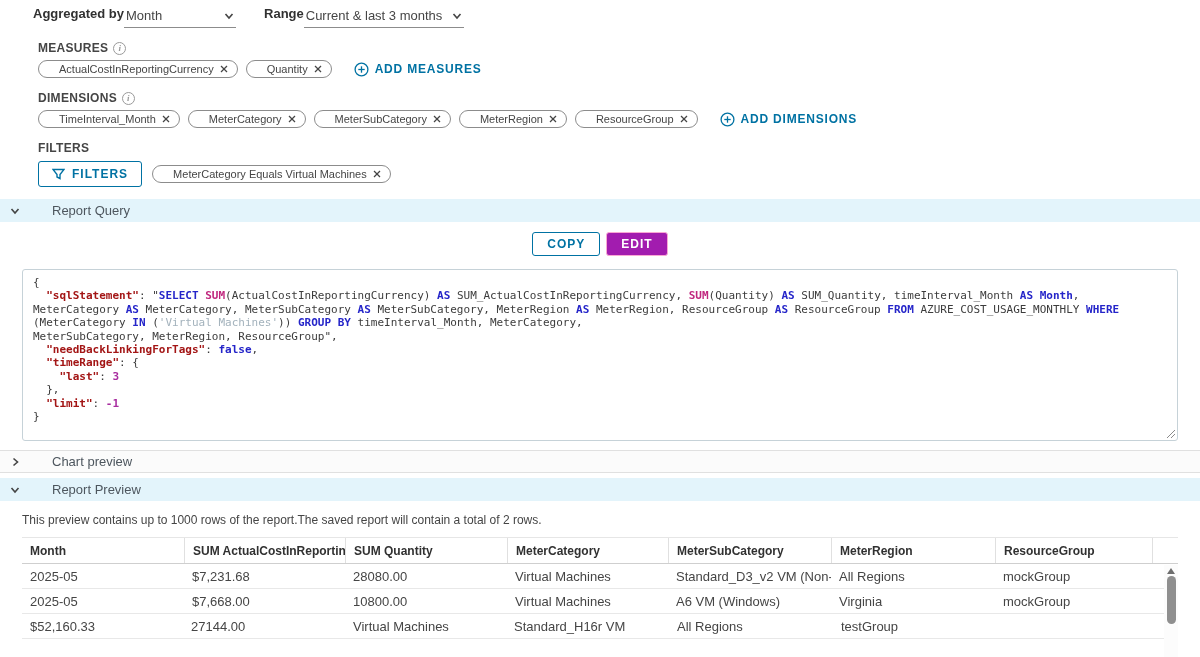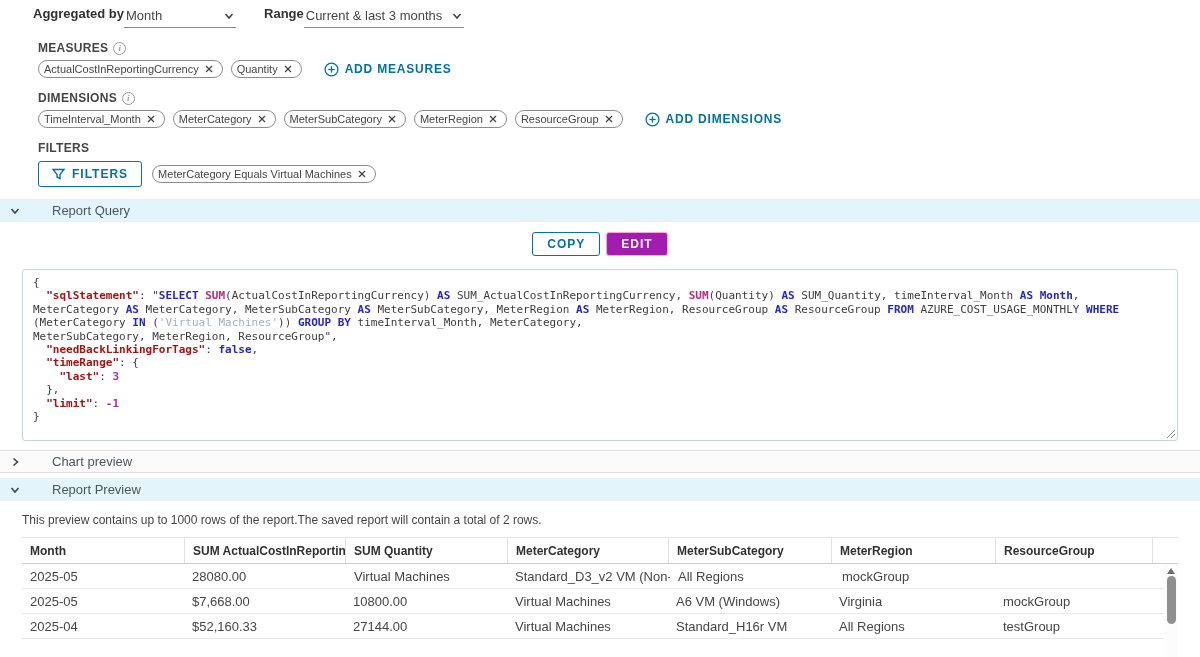--- a/index.html
+++ b/index.html
@@ -19,21 +19,21 @@
   .chev polyline { fill:none; stroke:#454545; stroke-width:1.6; }
 
   
   .fld-label { font-size:12px; font-weight:bold; color:#454545; letter-spacing:.3px;
     display:flex; align-items:center; gap:5px; }
   .info-icon { width:13px; height:13px; border:1px solid #9a9a9a; border-radius:50%;
     color:#9a9a9a; font-size:9px; line-height:11px; text-align:center;
     font-family:"Liberation Serif", serif; font-style:italic; }
   .chip-row { display:flex; align-items:center; gap:8px; margin-top:5px; flex-wrap:wrap; }
   .chip { display:inline-flex; align-items:center; gap:6px; border:1px solid #8c8c8c;
-    border-radius:10px; padding:1px 9px 2px 5px; font-size:11px; color:#454545;
+    border-radius:10px; padding:1px 9px 2px 20px; font-size:11px; color:#454545;
     background:#fff; height:18px; cursor:pointer; white-space:nowrap; }
   .x-icon { width:8px; height:8px; }
   .x-icon line { stroke:#454545; stroke-width:1.3; }
   .add-link { display:inline-flex; align-items:center; gap:6px; color:#0072a3;
     font-size:12px; font-weight:bold; letter-spacing:.8px; margin-left:14px;
     cursor:pointer; white-space:nowrap; }
   .plus-icon { width:15px; height:15px; }
   .plus-icon circle { fill:none; stroke:#0072a3; stroke-width:1.3; }
   .plus-icon line { stroke:#0072a3; stroke-width:1.3; }
   .sec { margin-top:13px;margin-left:16px; }
@@ -278,39 +278,39 @@
       <div class="th c3">MeterCategory</div>
       <div class="th c4">MeterSubCategory</div>
       <div class="th c5">MeterRegion</div>
       <div class="th c6">ResourceGroup</div>
       <div class="th c7"></div>
     </div>
 
     <div class="tbody-wrap">
       <div class="trow tbody-row">
         <div class="td c0">2025-05</div>
+        <div class="td c1">$7,231.68</div>
         <div class="td c2">28080.00</div>
         <div class="td c3">Virtual Machines</div>
         <div class="td c4">Standard_D3_v2 VM (Non-Windows)</div>
         <div class="td c5">All Regions</div>
         <div class="td c6">mockGroup</div>
         <div class="td c7"></div>
       </div>
       <div class="trow tbody-row">
         <div class="td c0">2025-05</div>
         <div class="td c1">$7,668.00</div>
         <div class="td c2">10800.00</div>
         <div class="td c3">Virtual Machines</div>
         <div class="td c4">A6 VM (Windows)</div>
         <div class="td c5">Virginia</div>
         <div class="td c6">mockGroup</div>
         <div class="td c7"></div>
       </div>
       <div class="trow tbody-row">
-        <div class="td c0">2025-04</div>
         <div class="td c1">$52,160.33</div>
         <div class="td c2">27144.00</div>
         <div class="td c3">Virtual Machines</div>
         <div class="td c4">Standard_H16r VM</div>
         <div class="td c5">All Regions</div>
         <div class="td c6">testGroup</div>
         <div class="td c7"></div>
       </div>
 
       <div class="vscroll">

